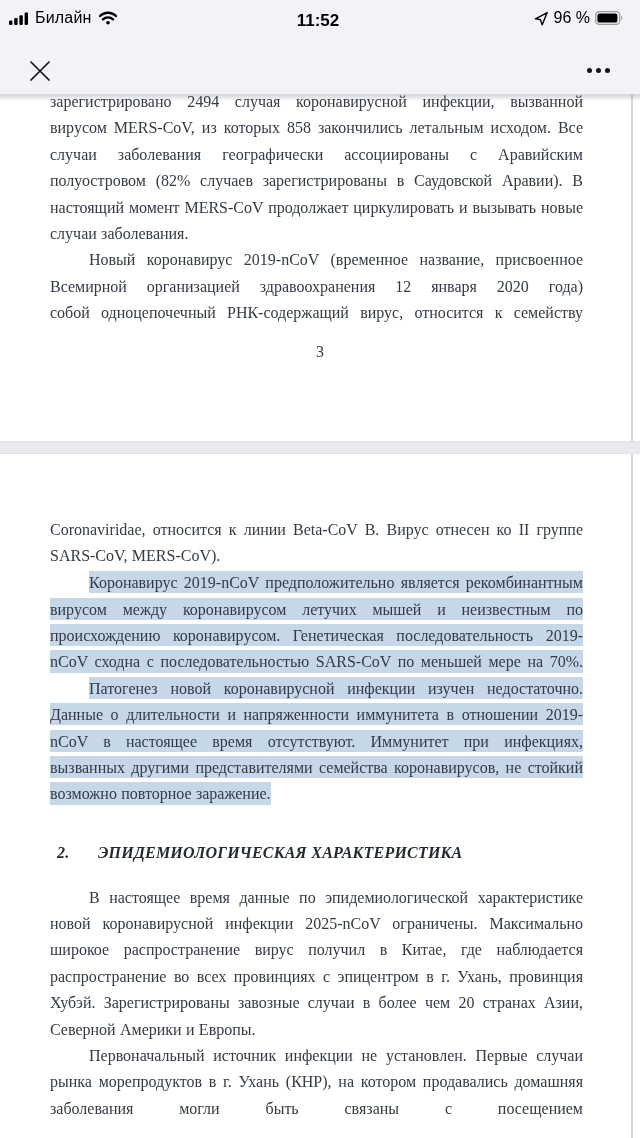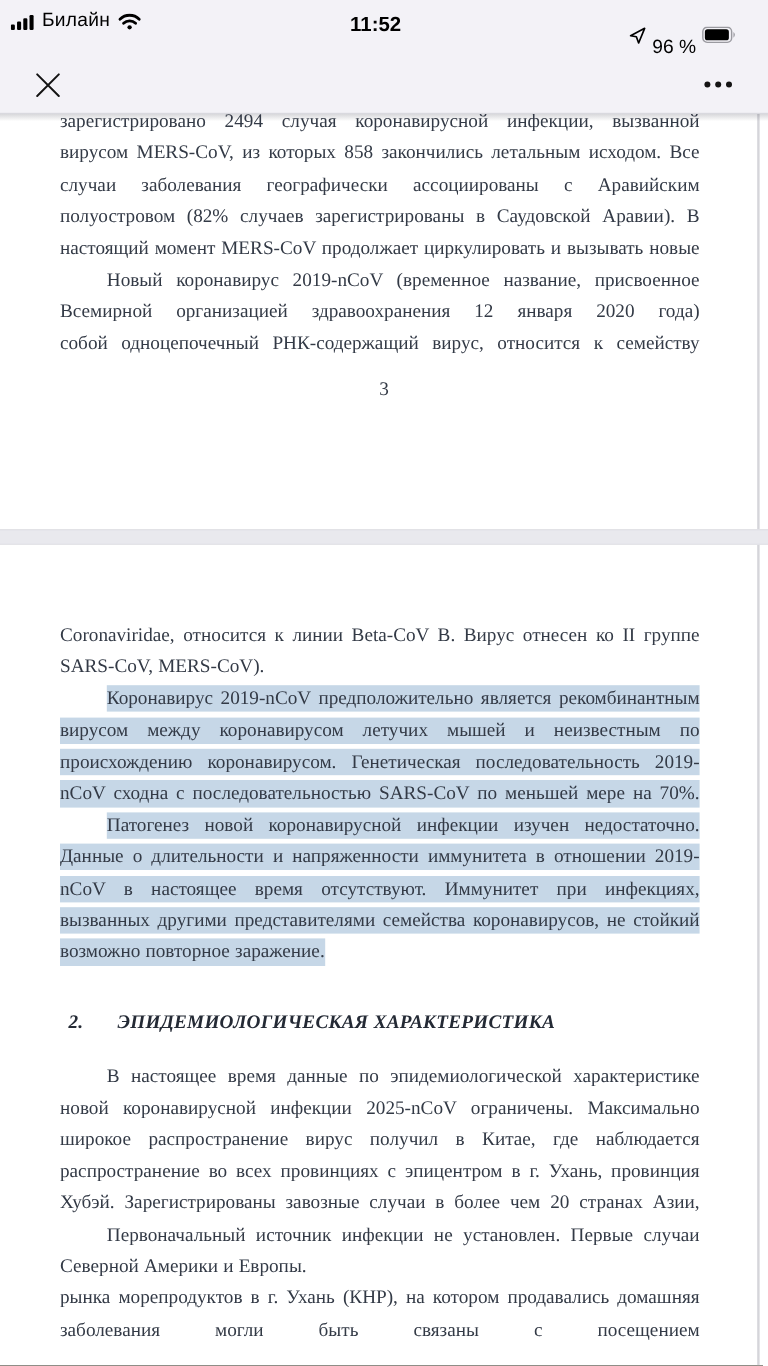--- a/index.html
+++ b/index.html
@@ -7,29 +7,29 @@
     position:relative; width:640px; height:1138px; margin:0 auto;
     background:#ffffff; overflow:hidden;
     font-family:"Liberation Sans", sans-serif;
     -webkit-font-smoothing:antialiased;
   }
   
   .topchrome {
     position:absolute; top:0; left:0; right:0; height:95px;
     background:#f3f2f7; border-bottom:1px solid #d9d9df; box-sizing:border-box; z-index:5;
   }
-  .status-bar { position:absolute; top:0; left:0; right:14px; height:45px; }
+  .status-bar { position:absolute; top:0; left:0; right:4px; height:45px; }
   .sb-left { position:absolute; left:9px; top:9px; display:flex; align-items:center; gap:6px; }
   .carrier { font-size:16px; color:#000; letter-spacing:.2px; }
   .sb-time {
     position:absolute; left:50%; top:11px; transform:translateX(-50%);
     font-size:17px; font-weight:700; color:#000;
   }
   .sb-right { position:absolute; right:12px; top:9px; display:flex; align-items:center; gap:5px; }
-  .battery-pct { font-size:16px; color:#000;margin-top:22px; }
+  .battery-pct { font-size:16px; color:#000; }
   .icon { display:block; }
   
   .toolbar { position:absolute; top:45px; left:0; right:0; height:50px; }
   .close-button {
     position:absolute; left:26px; top:12px; width:28px; height:28px;
     background:none; border:none; padding:2px; cursor:pointer;
   }
   .more-button {
     position:absolute; right:24px; top:7px; width:36px; height:36px;
     background:none; border:none; cursor:pointer;
@@ -132,20 +132,21 @@
     <div class="page-edge-line"></div>
 
     <div class="page page-a">
       <div>
 
       <div class="line fill"><span class="txt">зарегистрировано 2494 случая коронавирусной инфекции, вызванной</span></div>
           <div class="line fill"><span class="txt">вирусом MERS-CoV, из которых 858 закончились летальным исходом. Все</span></div>
           <div class="line fill"><span class="txt">случаи заболевания географически ассоциированы с Аравийским</span></div>
           <div class="line fill"><span class="txt">полуостровом (82% случаев зарегистрированы в Саудовской Аравии). В</span></div>
           <div class="line fill"><span class="txt">настоящий момент MERS-CoV продолжает циркулировать и вызывать новые</span></div>
+          <div class="line end"><span class="txt">случаи заболевания.</span></div>
           <div class="line fill indent"><span class="txt">Новый коронавирус 2019-nCoV (временное название, присвоенное</span></div>
           <div class="line fill"><span class="txt">Всемирной организацией здравоохранения 12 января 2020 года) представляет</span></div>
           <div class="line fill"><span class="txt">собой одноцепочечный РНК-содержащий вирус, относится к семейству</span></div>
         </div>
       <div class="pagenum">3</div>
     </div>
 
     <div class="page-gap"></div>
 
     <div class="page page-b">
@@ -161,21 +162,21 @@
           <div class="line fill hl"><span class="txt">Данные о длительности и напряженности иммунитета в отношении 2019-</span></div>
           <div class="line fill hl"><span class="txt">nCoV в настоящее время отсутствуют. Иммунитет при инфекциях,</span></div>
           <div class="line fill hl"><span class="txt">вызванных другими представителями семейства коронавирусов, не стойкий и</span></div>
           <div class="line end hl"><span class="txt">возможно повторное заражение.</span></div>
           <div class="line heading"><span class="num">2.</span><span class="txt">ЭПИДЕМИОЛОГИЧЕСКАЯ ХАРАКТЕРИСТИКА</span></div>
           <div class="line fill indent"><span class="txt">В настоящее время данные по эпидемиологической характеристике</span></div>
           <div class="line fill"><span class="txt">новой коронавирусной инфекции 2025-nCoV ограничены. Максимально</span></div>
           <div class="line fill"><span class="txt">широкое распространение вирус получил в Китае, где наблюдается</span></div>
           <div class="line fill"><span class="txt">распространение во всех провинциях с эпицентром в г. Ухань, провинция</span></div>
           <div class="line fill"><span class="txt">Хубэй. Зарегистрированы завозные случаи в более чем 20 странах Азии,</span></div>
+          <div class="line end"><span class="txt">Северной Америки и Европы.</span></div>
           <div class="line fill indent"><span class="txt">Первоначальный источник инфекции не установлен. Первые случаи</span></div>
-          <div class="line end"><span class="txt">Северной Америки и Европы.</span></div>
           <div class="line fill"><span class="txt">рынка морепродуктов в г. Ухань (КНР), на котором продавались домашняя</span></div>
           <div class="line fill"><span class="txt">заболевания могли быть связаны с посещением</span></div>
         </div>
     </div>
   </div>
 
 </div>
 
 </body></html>

